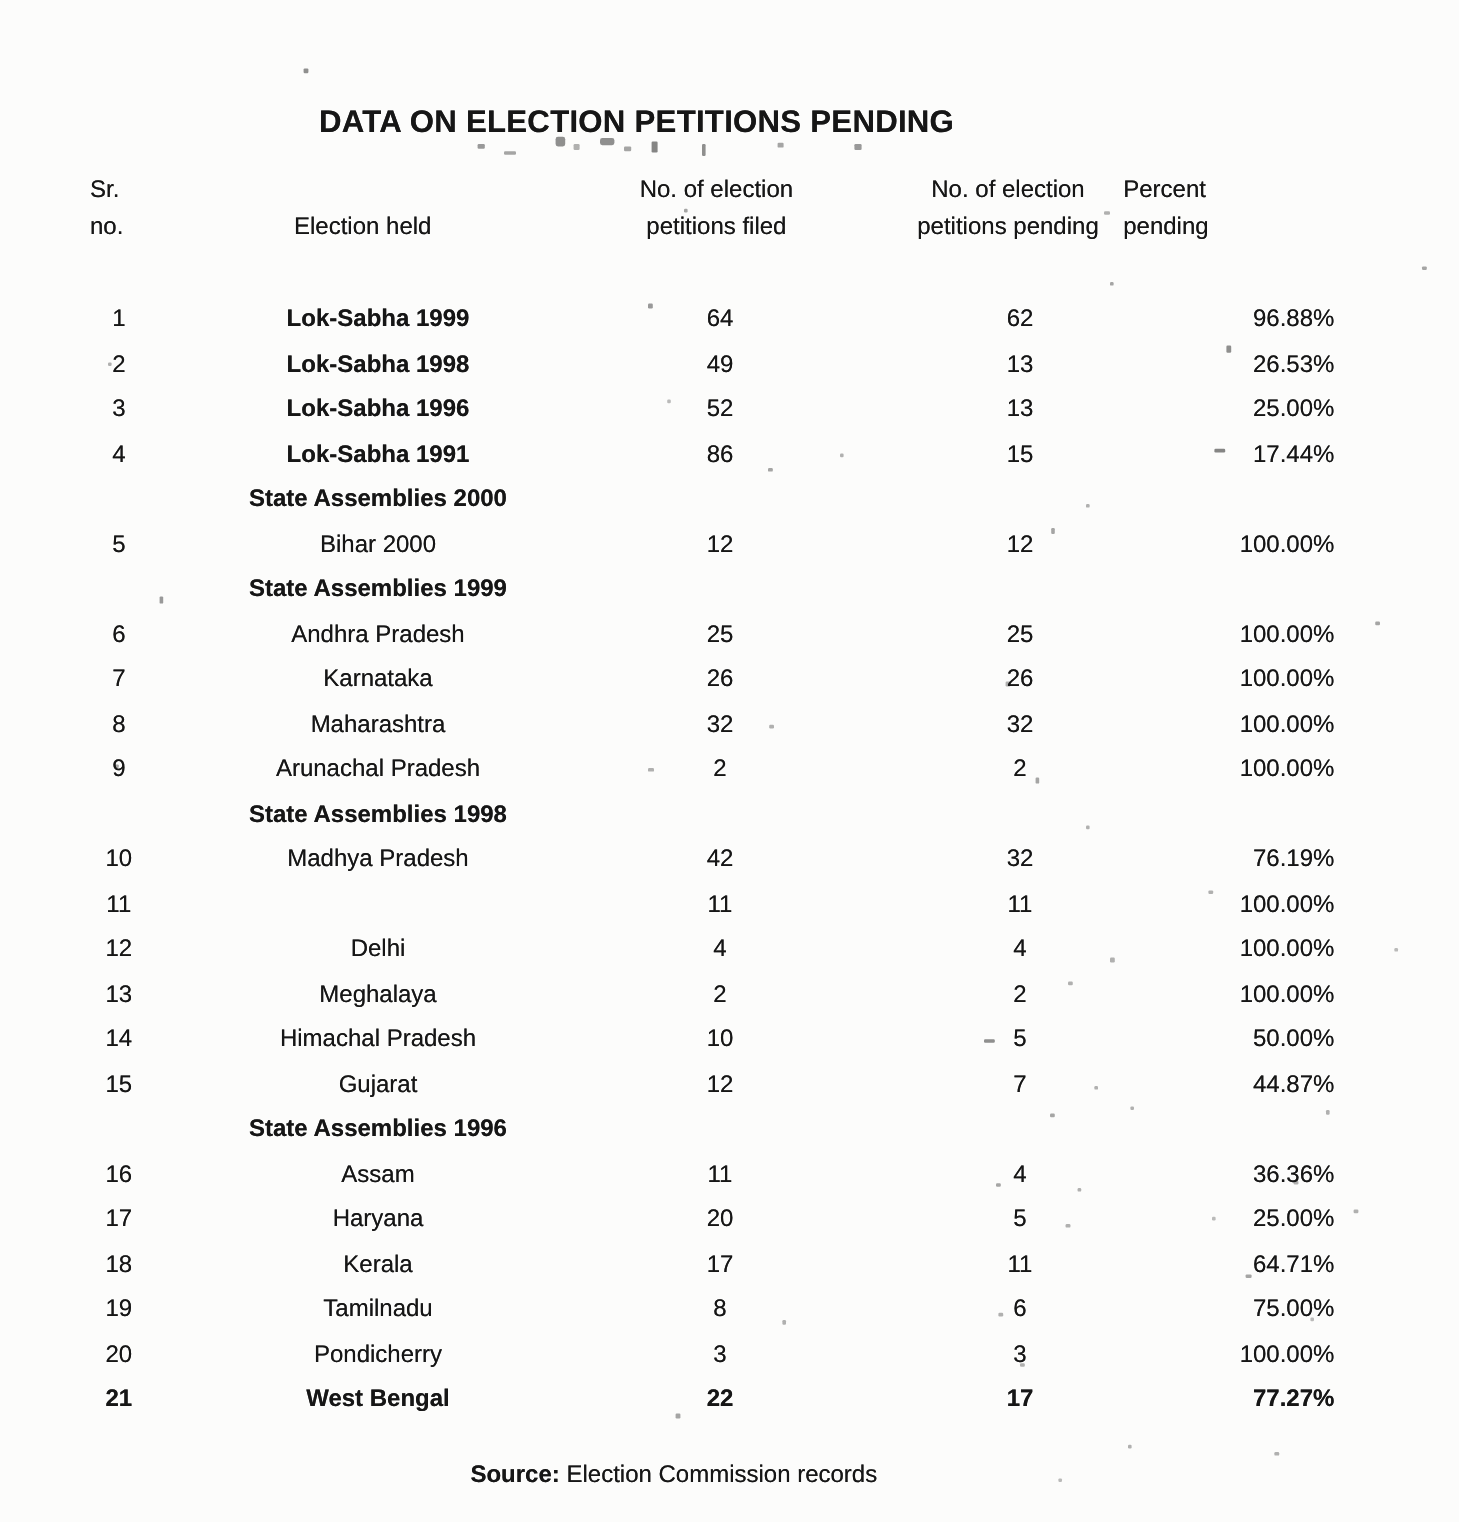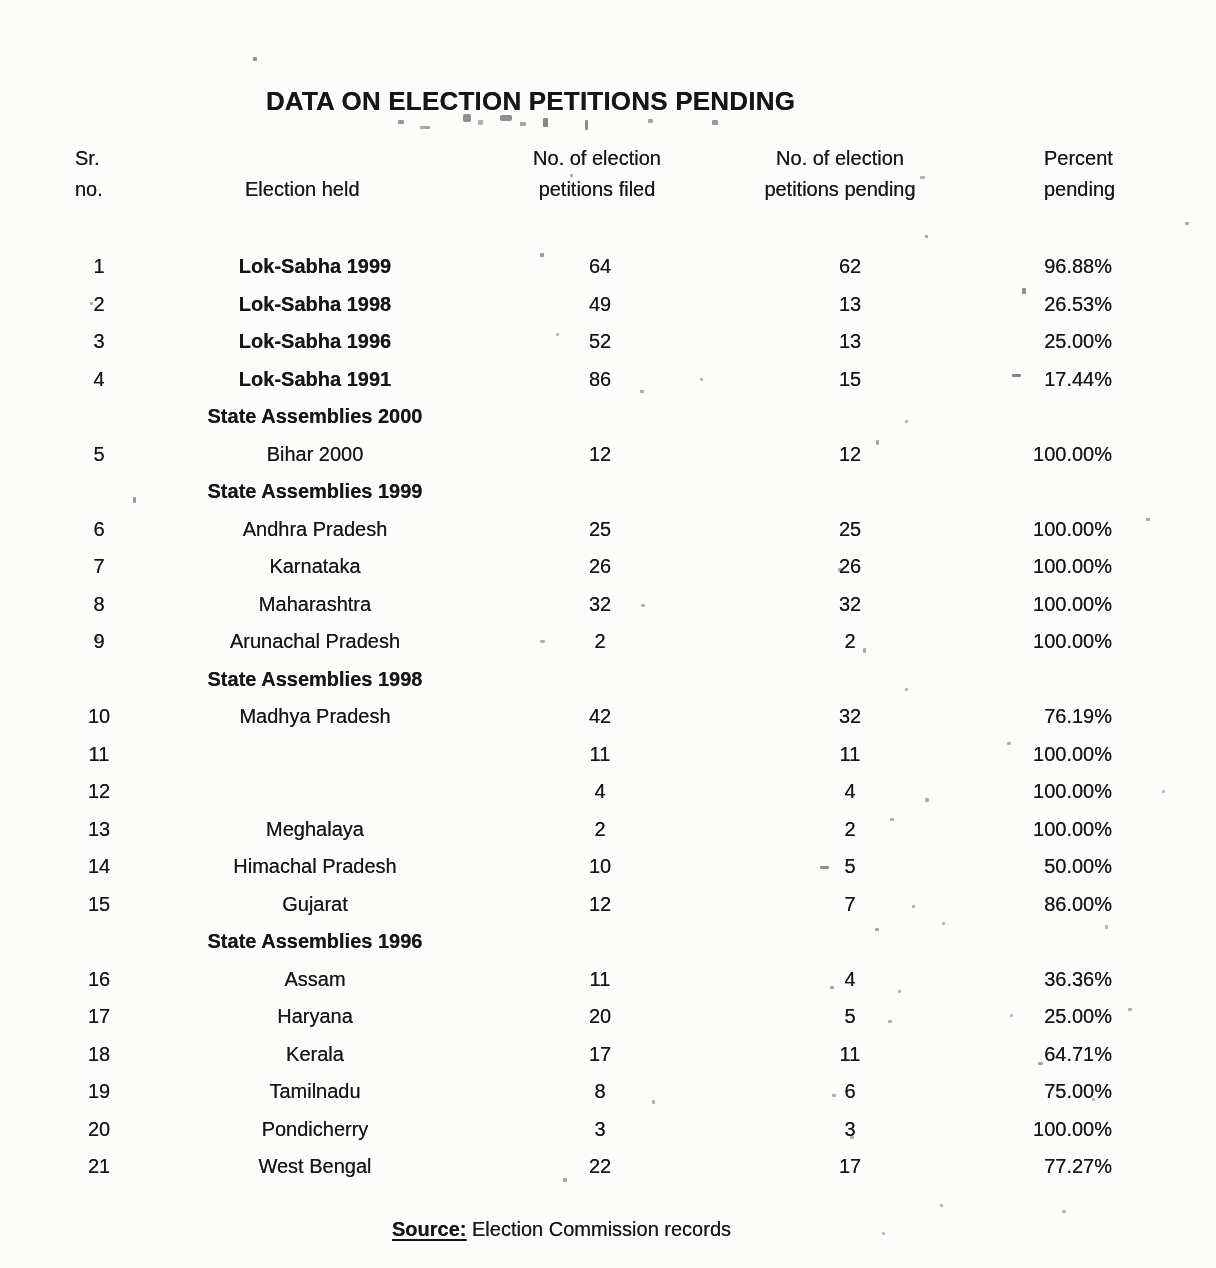--- a/index.html
+++ b/index.html
@@ -15,35 +15,35 @@
   .title{
     position:absolute;top:86px;left:0;width:1061px;
     text-align:center;font-size:26px;font-weight:bold;letter-spacing:.2px;
   }
   
   .hdr{position:absolute;font-size:20px;font-weight:normal;line-height:31px;}
   .h-sr{left:75px;top:143px;text-align:left;}
   .h-held{left:245px;top:174px;}
   .h-filed{left:507px;top:143px;width:180px;text-align:center;}
   .h-pending{left:745px;top:143px;width:190px;text-align:center;}
-  .h-percent{left:1044px;top:143px;text-align:left;}
+  .h-percent{left:936px;top:143px;text-align:left;}
   .hline{display:block;}
   
   .rows{position:absolute;inset:0;}
   .row{position:absolute;left:0;width:1216px;height:38px;}
   .row span{position:absolute;top:3px;font-size:20px;line-height:26px;white-space:nowrap;}
   .c-sr{left:75px;width:48px;text-align:center;}
   .c-name{left:150px;width:330px;text-align:center;}
   .c-name.bold,.c-name.section{font-weight:bold;}
   .c-filed{left:507px;width:186px;text-align:center;}
   .c-pending{left:757px;width:186px;text-align:center;}
   .c-percent{left:952px;width:160px;text-align:right;font-size:21px;}
   
   .source{position:absolute;top:1218px;left:392px;font-size:20px;white-space:nowrap;}
-  .source b{text-decoration:underline;text-underline-offset:3px;}
+  .source b{text-underline-offset:3px;}
   .noise{position:absolute;inset:0;pointer-events:none;}
 </style>
 </head>
 <body>
 
 <div class="page">
 
   <svg class="noise" width="1216" height="1268" viewBox="0 0 1216 1268" xmlns="http://www.w3.org/2000/svg">
     <g fill="#222">
       <rect x="253" y="57" width="4" height="4" rx="1" opacity=".5"></rect>
@@ -209,20 +209,21 @@
         <span class="c-percent ink">76.19%</span>
       </div>
       <div class="row" style="top: 737.5px;">
         <span class="c-sr ink">11</span>
         <span class="c-filed ink">11</span>
         <span class="c-pending ink">11</span>
         <span class="c-percent ink">100.00%</span>
       </div>
       <div class="row" style="top: 775px;">
         <span class="c-sr ink">12</span>
+        <span class="c-name ink">Delhi</span>
         <span class="c-filed ink">4</span>
         <span class="c-pending ink">4</span>
         <span class="c-percent ink">100.00%</span>
       </div>
       <div class="row" style="top: 812.5px;">
         <span class="c-sr ink">13</span>
         <span class="c-name ink">Meghalaya</span>
         <span class="c-filed ink">2</span>
         <span class="c-pending ink">2</span>
         <span class="c-percent ink">100.00%</span>
@@ -232,21 +233,21 @@
         <span class="c-name ink">Himachal Pradesh</span>
         <span class="c-filed ink">10</span>
         <span class="c-pending ink">5</span>
         <span class="c-percent ink">50.00%</span>
       </div>
       <div class="row" style="top: 887.5px;">
         <span class="c-sr ink">15</span>
         <span class="c-name ink">Gujarat</span>
         <span class="c-filed ink">12</span>
         <span class="c-pending ink">7</span>
-        <span class="c-percent ink">86.00%</span>
+        <span class="c-percent ink">44.87%</span>
       </div>
       <div class="row" style="top: 925px;">
         <span class="c-name section ink">State Assemblies 1996</span>
       </div>
       <div class="row" style="top: 962.5px;">
         <span class="c-sr ink">16</span>
         <span class="c-name ink">Assam</span>
         <span class="c-filed ink">11</span>
         <span class="c-pending ink">4</span>
         <span class="c-percent ink">36.36%</span>
@@ -272,21 +273,21 @@
         <span class="c-pending ink">6</span>
         <span class="c-percent ink">75.00%</span>
       </div>
       <div class="row" style="top: 1112.5px;">
         <span class="c-sr ink">20</span>
         <span class="c-name ink">Pondicherry</span>
         <span class="c-filed ink">3</span>
         <span class="c-pending ink">3</span>
         <span class="c-percent ink">100.00%</span>
       </div>
-      <div class="row" style="top: 1150px;">
+      <div class="row" style="top: 1150px; font-weight: bold;">
         <span class="c-sr ink">21</span>
         <span class="c-name ink">West Bengal</span>
         <span class="c-filed ink">22</span>
         <span class="c-pending ink">17</span>
         <span class="c-percent ink">77.27%</span>
       </div>
     </div>
 
   <div class="source ink">
     <b>Source:</b>

